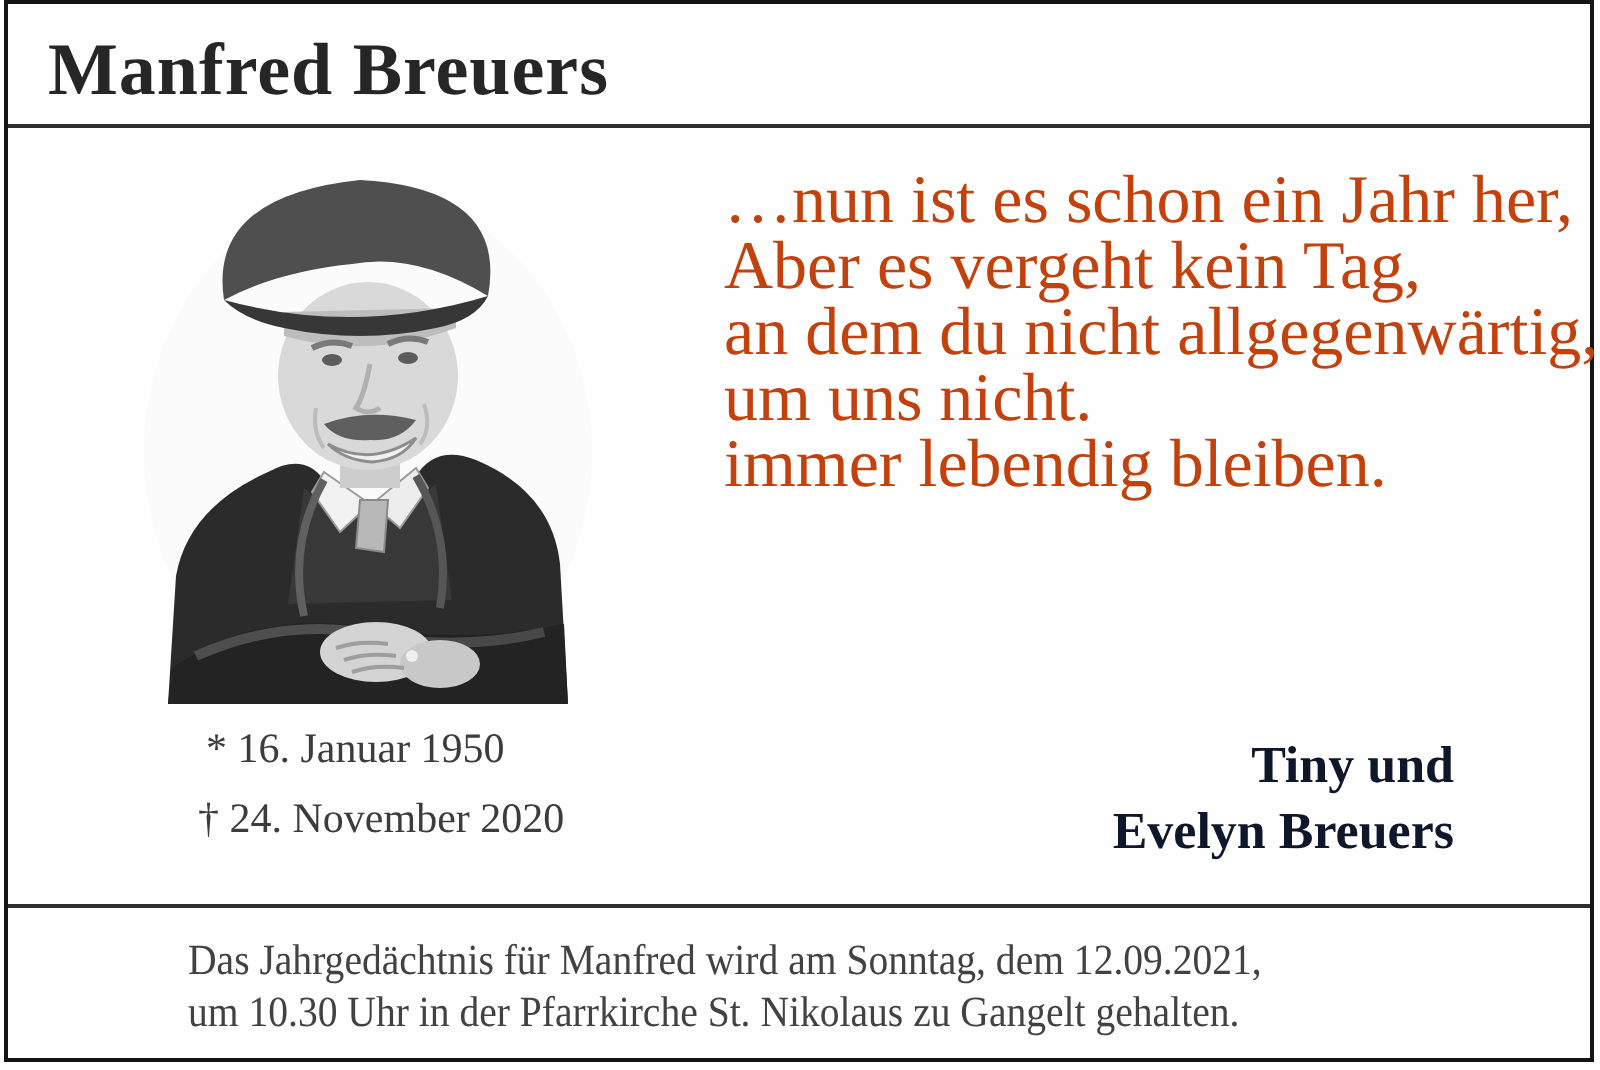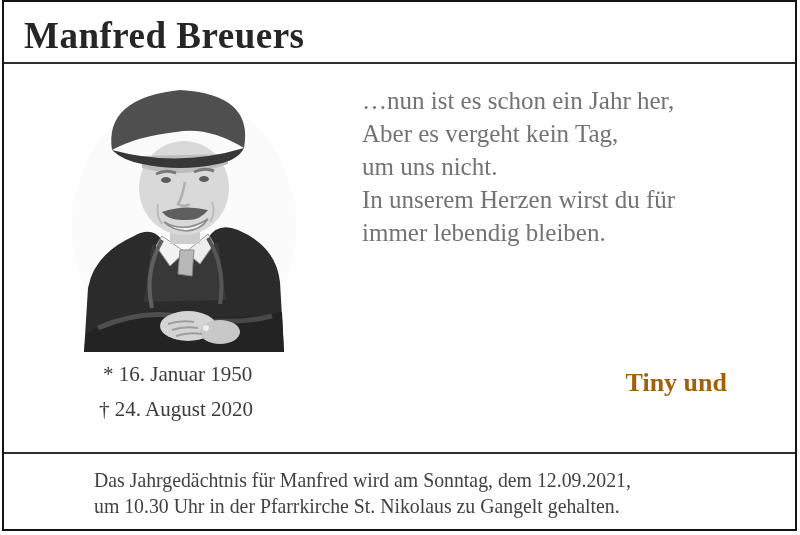--- a/index.html
+++ b/index.html
@@ -17,26 +17,26 @@
   .rule-bottom{top:452px;}
   .name{
     position:absolute;left:24px;top:14px;margin:0;
     font-size:37px;font-weight:bold;color:#262626;letter-spacing:.5px;
   }
   .occasion{
     position:absolute;left:455px;top:27px;
     font-size:21px;color:#3f3f3f;letter-spacing:.3px;
   }
   .photo{position:absolute;left:68px;top:76px;width:232px;height:276px;}
-  .poem{position:absolute;left:362px;top:84px;font-size:25px;line-height:33px;color:#737373;}
+  .poem{position:absolute;left:362px;top:84px;font-size:34px;line-height:33px;color:#c2410c;}
   .birth{position:absolute;left:103px;top:362px;font-size:21px;text-align:center;}
   .death{position:absolute;left:99px;top:397px;font-size:21px;}
   .mourners{
     position:absolute;right:73px;top:366px;text-align:right;
-    font-weight:bold;font-size:26px;line-height:33px;color:#a16207;
+    font-weight:bold;font-size:26px;line-height:33px;color:#0f172a;
   }
   .announcement{
     position:absolute;left:94px;top:468px;
     font-size:21.5px;line-height:25.5px;color:#424242;
     transform:scaleX(0.92);transform-origin:left top;white-space:nowrap;
   }
 </style>
 </head>
 <body>
 
@@ -90,30 +90,31 @@
       <ellipse cx="120" cy="250" rx="28" ry="15" fill="#d4d4d4"></ellipse>
       <ellipse cx="152" cy="256" rx="20" ry="12" fill="#c8c8c8"></ellipse>
       <path d="M100,248 Q112,244 126,246 M104,254 Q116,250 130,252 M108,260 Q120,256 134,258" stroke="#9e9e9e" stroke-width="2" fill="none"></path>
       <circle cx="138" cy="252" r="3" fill="#efefef"></circle>
     </svg>
   </div>
 
   <div class="poem">
     <div>…nun ist es schon ein Jahr her,</div>
     <div>Aber es vergeht kein Tag,</div>
+    <div>an dem du nicht allgegenwärtig,</div>
     <div>um uns nicht.</div>
-    <div>In unserem Herzen wirst du für</div>
     <div>immer lebendig bleiben.</div>
   </div>
 
   <div class="birth">* 16. Januar 1950</div>
-  <div class="death">† 24. August 2020</div>
+  <div class="death">† 24. November 2020</div>
 
   <div class="mourners">
     <div>Tiny und</div>
+    <div>Evelyn Breuers</div>
   </div>
 
   <div class="rule rule-bottom"></div>
 
   <div class="announcement">
     <div>Das Jahrgedächtnis für Manfred wird am Sonntag, dem 12.09.2021,</div>
     <div>um 10.30 Uhr in der Pfarrkirche St. Nikolaus zu Gangelt gehalten.</div>
   </div>
 
 </div>

